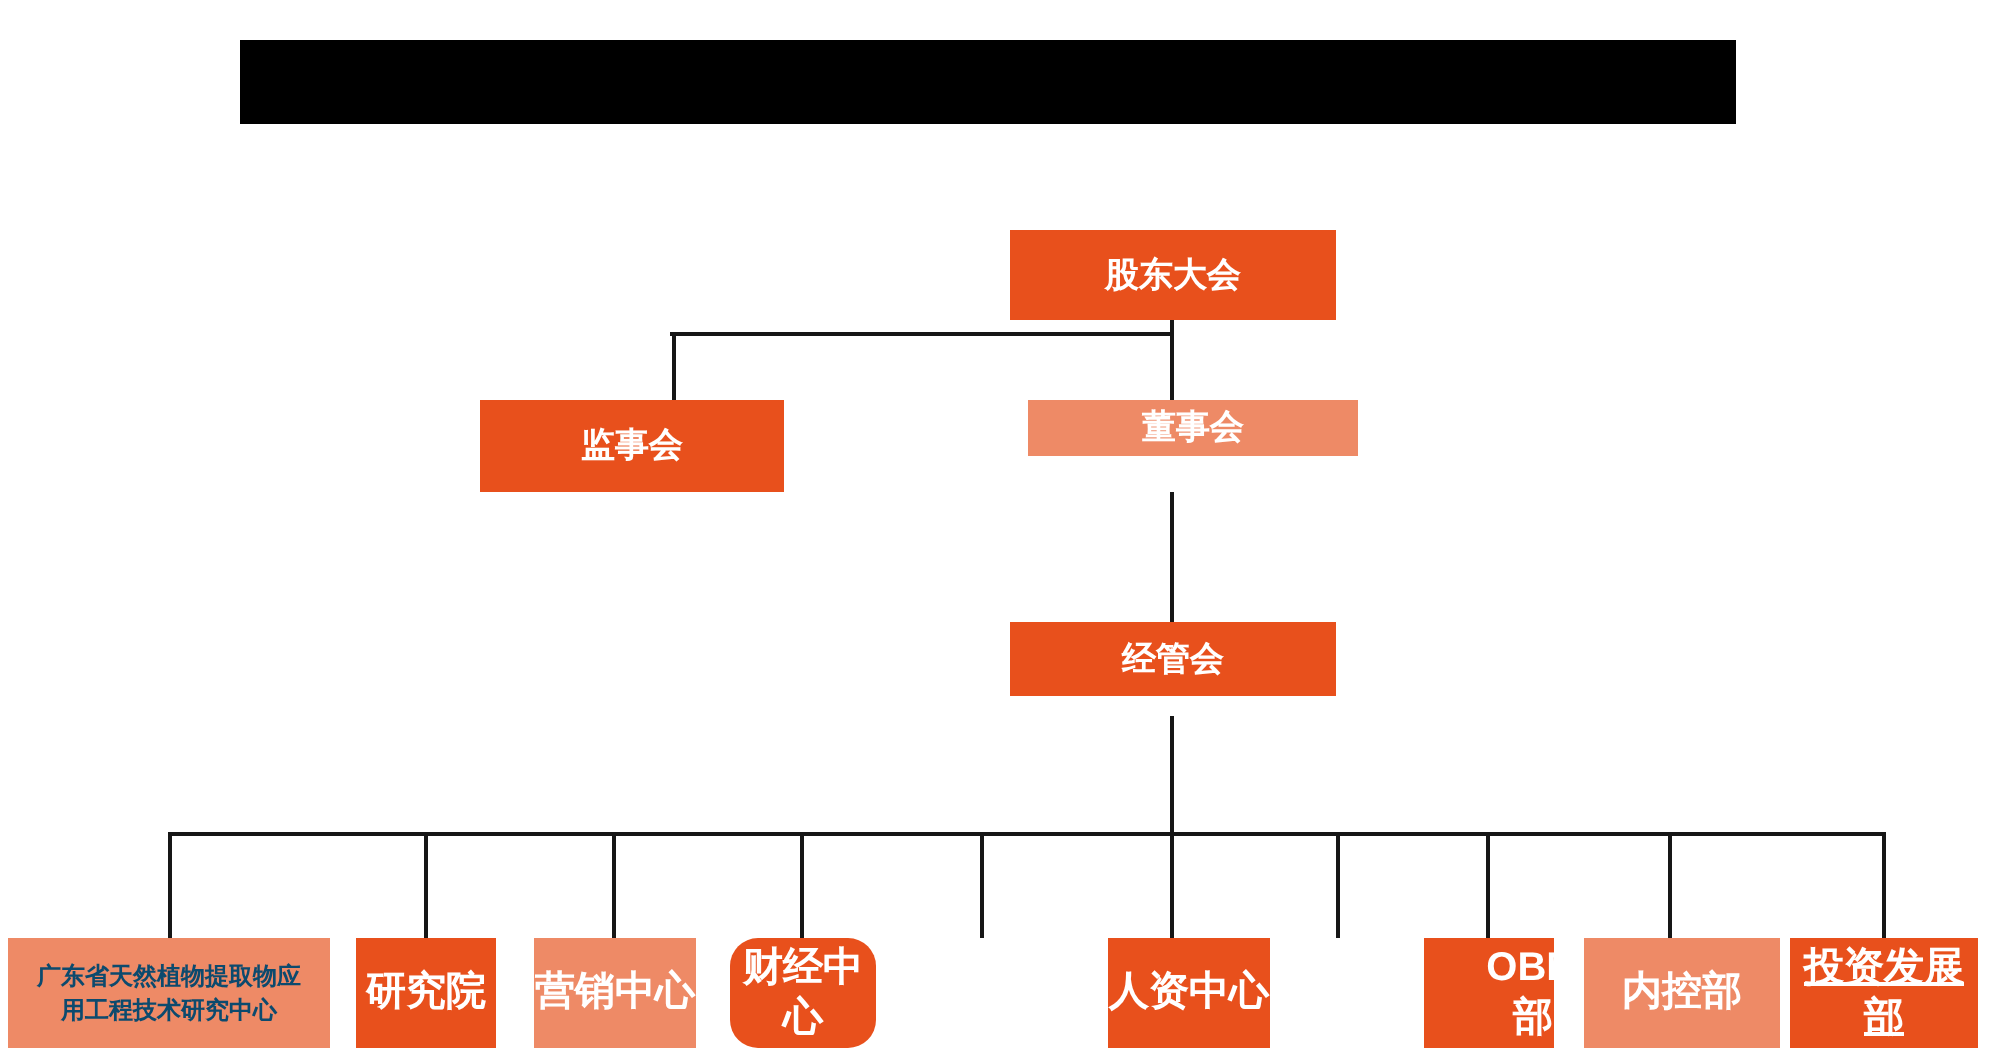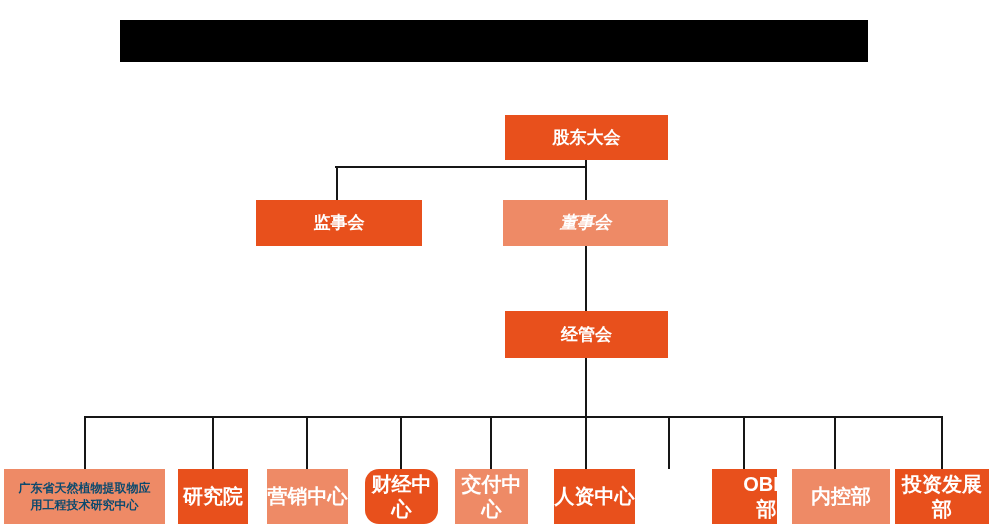--- a/index.html
+++ b/index.html
@@ -21,36 +21,36 @@
     color:#ffffff; font-weight:bold; text-align:center;
     font-size:17px; line-height:1.25;
     box-sizing:border-box;
   }
   .dark  { background:#E8501C; }
   .light { background:#EE8A66; }
   .line  { position:absolute; background:#161616; }
 
   
   .n-root  { left:505px; top:93px;  width:163px; height:45px;margin-top:22px; }
-  .n-sup   { left:256px; top:200px; width:166px; height:46px; }
-  .n-board { left:503px; top:200px; width:165px; height:46px;font-style:italic; }
-  .n-mgmt  { left:505px; top:311px; width:163px; height:47px; }
+  .n-sup   { left:240px; top:200px; width:152px; height:46px; }
+  .n-board { left:514px; top:200px; width:165px; height:28px; }
+  .n-mgmt  { left:505px; top:311px; width:163px; height:37px; }
 
   
   .dept { top:469px; height:55px; font-size:20px; }
   .d1  { left:4px;   width:161px; font-size:12px; color:#0c4a6e; padding:0 10px; line-height:1.4; }
   .d2  { left:178px; width:70px; }
   .d3  { left:267px; width:81px; }
   .d4  { left:365px; width:73px;border-radius:14px; }
   .d5  { left:455px; width:73px; }
   .d6  { left:542px; width:81px;margin-left:12px; }
   .d7  { left:642px; width:55px; }
   .d8  { left:712px; width:65px;padding-left:44px; }
   .d9  { left:792px; width:98px; }
-  .d10 { left:895px; width:94px; }
+  .d10 { left:895px; width:94px;text-decoration:underline; }
 
   
   .v-root      { left:585px; top:138px; width:2px; height:62px; }
   .h-top       { left:335px; top:166px; width:252px; height:2px; }
   .v-sup       { left:336px; top:166px; width:2px; height:34px; }
   .v-board-mgmt{ left:585px; top:246px; width:2px; height:65px; }
   .v-mgmt-bus  { left:585px; top:358px; width:2px; height:60px; }
   .h-bottom    { left:84px;  top:416px; width:859px; height:2px; }
   .drop        { top:416px; width:2px; height:53px; }
   .dr1  { left:84px; }
@@ -90,19 +90,18 @@
 
   <div class="box dark n-root">股东大会</div>
   <div class="box dark n-sup">监事会</div>
   <div class="box light n-board">董事会</div>
   <div class="box dark n-mgmt">经管会</div>
 
   <div class="box light dept d1">广东省天然植物提取物应用工程技术研究中心</div>
   <div class="box dark  dept d2">研究院</div>
   <div class="box light dept d3">营销中心</div>
   <div class="box dark  dept d4">财经中心</div>
-  <div class="box light dept d5">交付中心</div>
   <div class="box dark  dept d6">人资中心</div>
   <div class="box dark  dept d8">OBM部</div>
   <div class="box light dept d9">内控部</div>
   <div class="box dark  dept d10">投资发展部</div>
 
 </div>
 
 </body></html>

